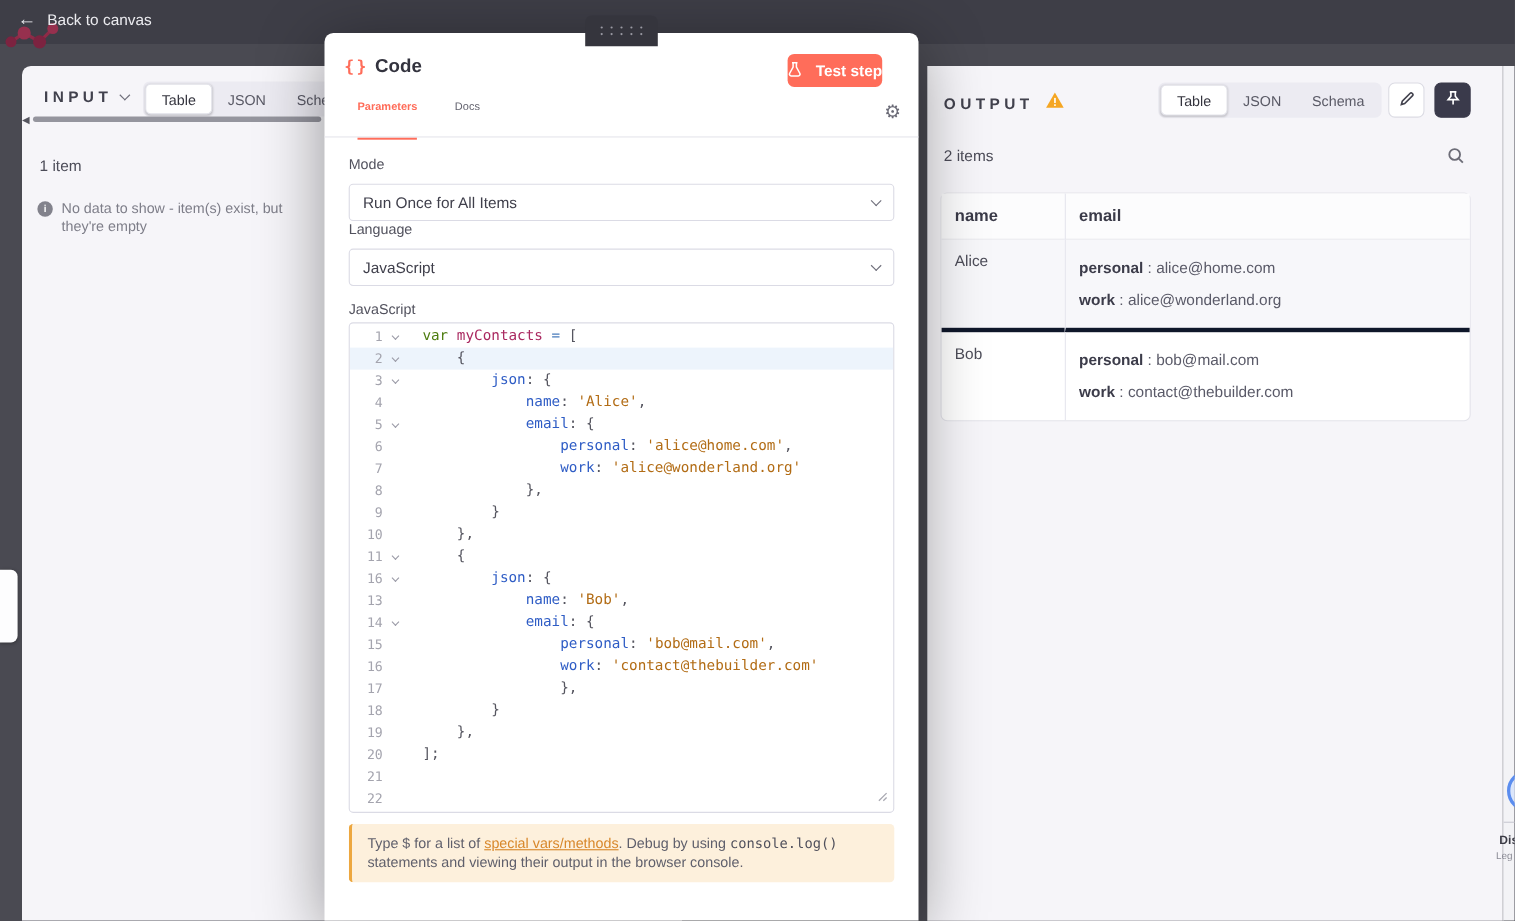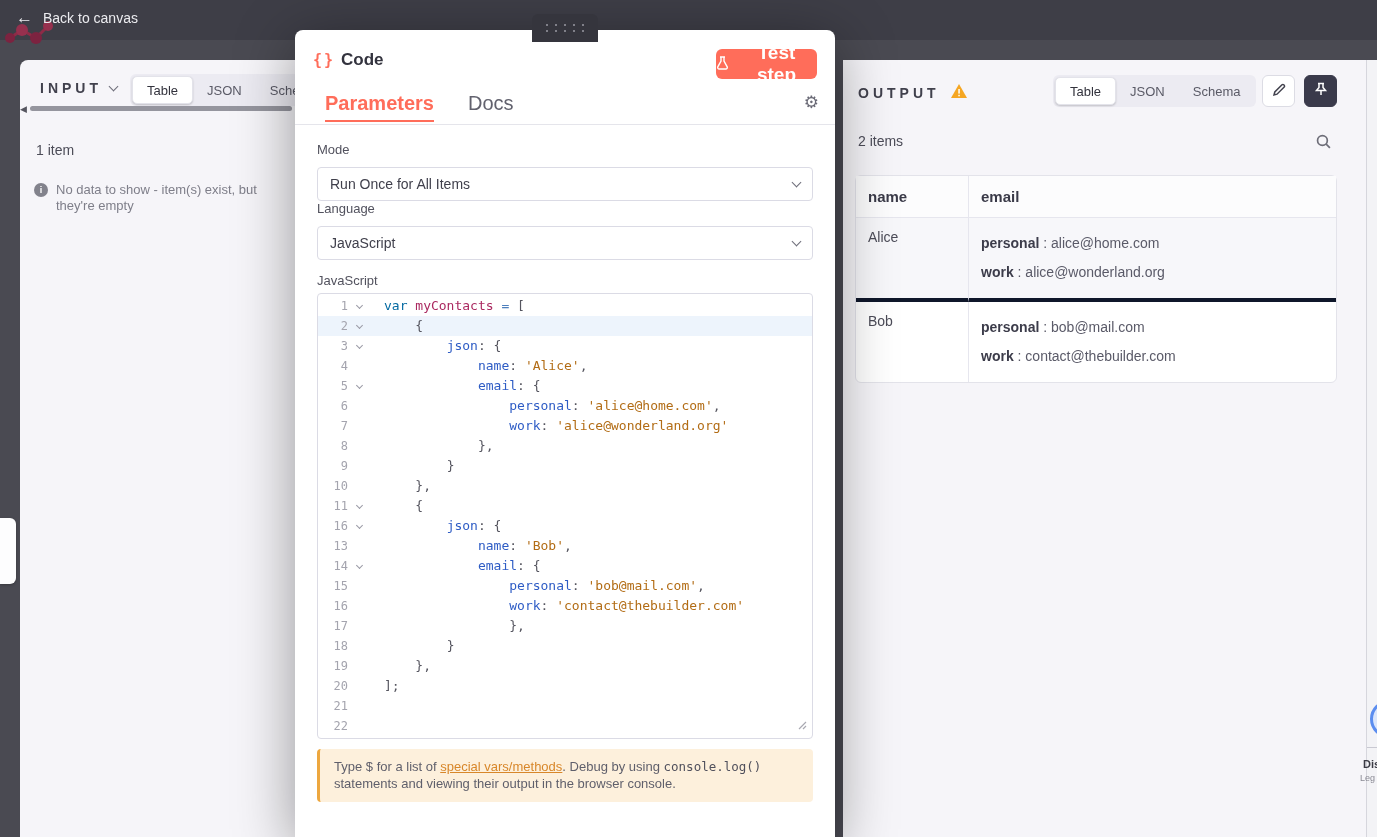--- a/index.html
+++ b/index.html
@@ -58,42 +58,42 @@
   .out-table tr.r0 td{background:#f7f7fa;border-bottom:4px solid #0f172a}
   .out-table td{vertical-align:top;padding:11px 12px;color:#4c4c58}
   .kv{line-height:29px}
   .kv .k{font-weight:bold;color:#3c3c4a}
   .kv .v{color:#5a5a68}
 
   
   .modal{position:absolute;left:295px;top:30px;width:540px;height:807px;background:#fff;border-radius:8px 8px 0 0;box-shadow:0 12px 60px rgba(0,0,0,.4);z-index:5}
   .brace-icon{position:absolute;left:18px;top:21px;color:#ff6d5a;font-family:"DejaVu Sans Mono",monospace;font-size:15px;font-weight:bold;letter-spacing:2px}
   .modal-title{position:absolute;left:46px;top:20px;font-size:17px;font-weight:bold;color:#33333e}
-  .test-btn{position:absolute;left:421px;top:19px;width:101px;height:30px;background:#ff6d5a;border:0;border-radius:6px;color:#fff;font-size:19px;font-weight:bold;display:flex;align-items:center;justify-content:flex-end;gap:7px}
+  .test-btn{position:absolute;left:421px;top:19px;width:86px;height:30px;background:#ff6d5a;border:0;border-radius:6px;color:#fff;font-size:14px;font-weight:bold;display:flex;align-items:center;justify-content:space-between;gap:7px}
   .ndv-tabs{position:absolute;left:30px;top:62px;display:flex;gap:34px}
-  .ndv-tab{font-size:20px;color:#62626e;cursor:pointer;padding-bottom:5px;border-bottom:2px solid transparent}
+  .ndv-tab{font-size:10px;color:#62626e;cursor:pointer;padding-bottom:22px;border-bottom:2px solid transparent}
   .ndv-tab.active{color:#ff6d5a;font-weight:bold;border-bottom-color:#ff6d5a}
   .gear{position:absolute;right:16px;top:62px;color:#6a6a76;font-size:17px;cursor:pointer;font-family:"DejaVu Sans",sans-serif}
   .modal-divider{position:absolute;left:0;top:94px;width:100%;height:1px;background:#e5e5eb}
   .modal-body{position:absolute;left:22px;top:95px;width:496px}
   .field-label{font-size:13px;color:#52525e}
   .lbl-mode{margin-top:17px}
   .select{margin-top:10px;height:34px;border:1px solid #dbdbe5;border-radius:4px;background:#fff;display:flex;align-items:center;justify-content:space-between;padding:0 12px;font-size:14px;color:#3f3f4b;cursor:pointer}
   .lbl-lang{}
   .lbl-js{margin-top:13px}
 
   
   .editor{margin-top:5px;height:446px;border:1px solid #dbdbe5;border-radius:4px;overflow:hidden;font-family:"DejaVu Sans Mono",monospace;font-size:13px;position:relative;padding-top:2px;background:#fff;cursor:text}
   .cm-row{display:flex;height:20px;line-height:20px}
   .cm-row.active{background:#edf4fc}
   .cm-num{width:30px;text-align:right;color:#a4a4ae;font-size:12px;flex:none}
   .cm-fold{width:22px;flex:none;display:flex;align-items:center;justify-content:center}
   .cm-fold .fchev{width:5px;height:5px;border-right:1.3px solid #9a9aa6;border-bottom:1.3px solid #9a9aa6;transform:rotate(45deg);margin-top:-2px}
   .cm-line{flex:1;white-space:pre;padding-left:14px}
-  .tok-kw{color:#0369a1}
+  .tok-kw{color:#4d7c0f}
   .tok-vn{color:#aa2960}
   .tok-pr{color:#2e5cc5}
   .tok-st{color:#b26c15}
   .tok-pu{color:#55555f}
   .tok-op{color:#4d7fbd}
   .tok-pl{color:#55555f}
   .resize-grip{position:absolute;right:5px;bottom:5px}
 
   
   .hint{margin-top:10px;background:#fdf0dc;border-left:3px solid #eda73f;border-radius:4px;padding:10px 14px;font-size:13px;color:#5f5f6b;line-height:16.5px}

